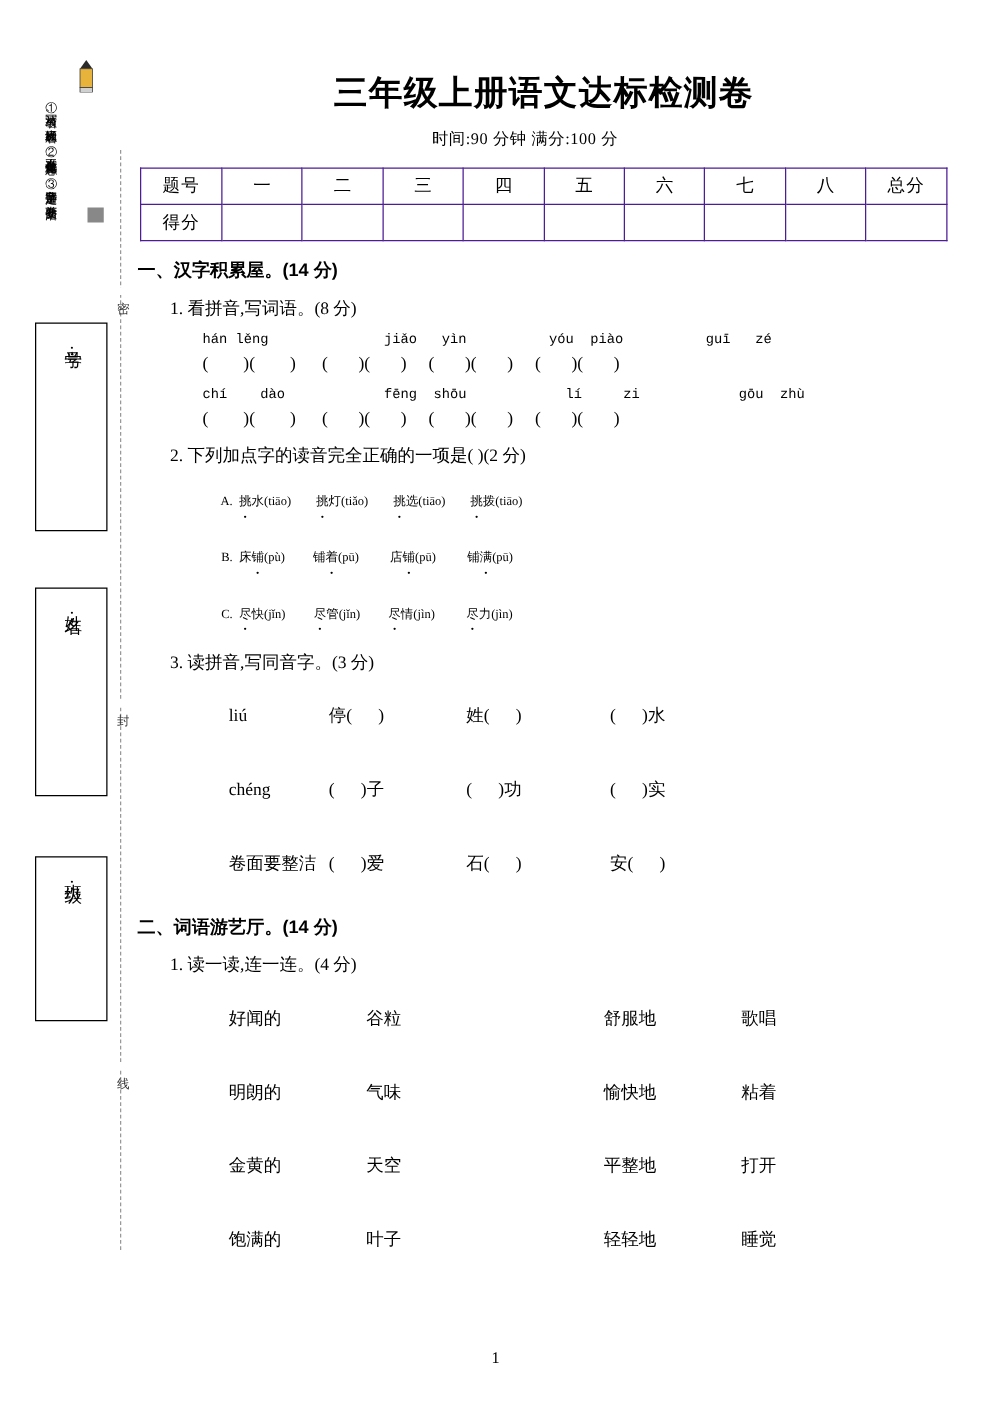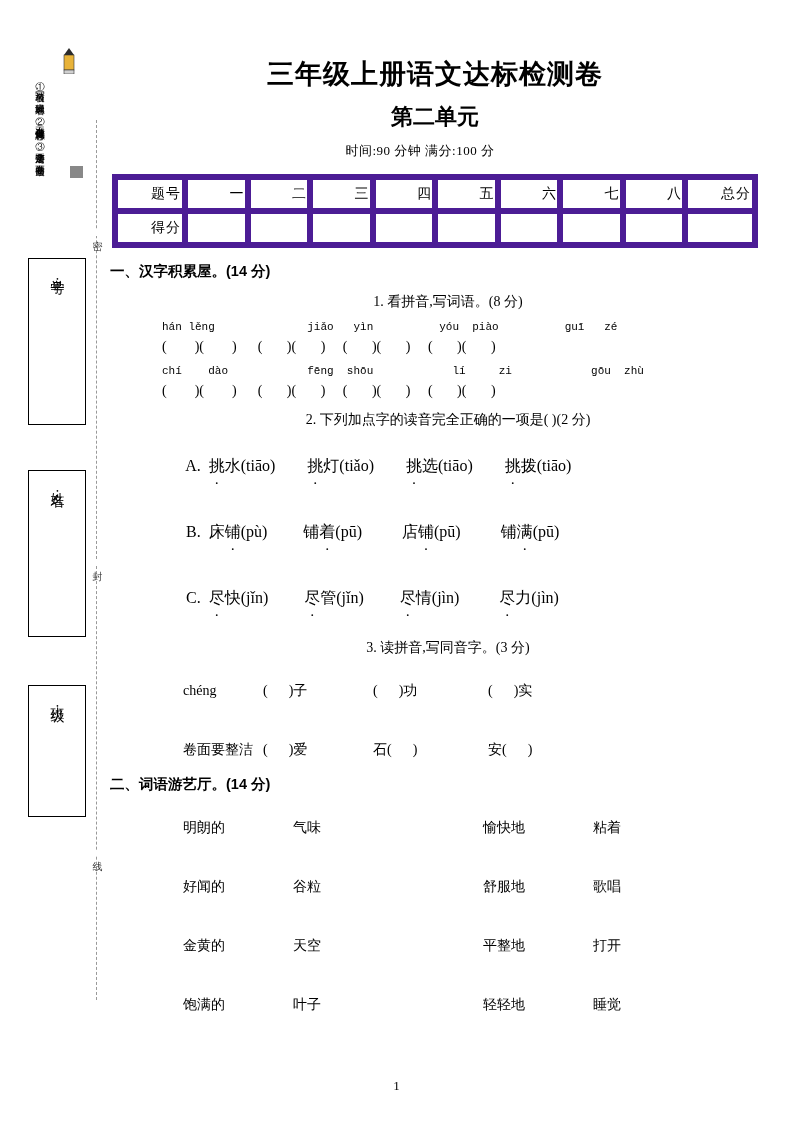--- a/index.html
+++ b/index.html
@@ -130,23 +130,23 @@
   }
 
   
   table.score {
     border-collapse: collapse;
     margin: 14px auto 0 auto;
     width: 646px;
     table-layout: fixed;
   }
   table.score td {
-    border: 6px solid #4c1d95;
+    border: 1px solid #4c1d95;
     height: 26px;
-    text-align: right;
+    text-align: center;
     font-size: 14px;
     font-family: "Liberation Sans", sans-serif;
   }
   table.score td.first {
     width: 62px;
     letter-spacing: 1px;
   }
   table.score td.last {
     width: 62px;
     letter-spacing: 1px;
@@ -155,40 +155,39 @@
   
   .section-head {
     font-family: "Liberation Sans", sans-serif;
     font-weight: bold;
     font-size: 14.5px;
     margin: 14px 0 0 0;
   }
   .q {
     font-size: 14px;
     margin: 12px 0 0 26px;
-    text-align: center;
   }
   .q-body {
     margin-left: 52px;
     font-size: 14px;
   }
   .pinyin-row {
     margin-top: 10px;
     font-size: 11px;
     white-space: pre;
     font-family: Liberation Mono, monospace;
   }
   .bracket-row {
     margin-top: 6px;
     font-size: 14px;
     white-space: pre;
   }
   .choice-row {
     margin-top: 9px;
-    font-size: 16px;
+    font-size: 10px;
     white-space: pre;
   }
   .dotchar {
     position: relative;
     display: inline-block;
   }
   .dotchar::after {
     content: "·";
     position: absolute;
     left: 50%;
@@ -245,21 +244,20 @@
 <div class="info-box" style="top:470px;height:165px;">
   <span class="label">姓名:</span>
 </div>
 <div class="info-box" style="top:685px;height:130px;">
   <span class="label">班级:</span>
 </div>
 
 <div class="main">
 
   <h1 class="doc-title">三年级上册语文达标检测卷</h1>
-  <h2 class="doc-subtitle">第二单元</h2>
   <div class="doc-meta">时间:90 分钟    满分:100 分</div>
 
   <table class="score">
     <tbody>
         <tr>
       <td class="first">题号</td>
       <td>一</td>
       <td>二</td>
       <td>三</td>
       <td>四</td>
@@ -303,35 +301,39 @@
       <span>B.</span><span>  </span><span class="opt"><span>床</span><span class="dotchar">铺</span><span>(</span><span>p</span><span>ù</span><span>)</span></span><span>         </span><span class="opt"><span>铺</span><span class="dotchar">着</span><span>(</span><span>p</span><span>ū</span><span>)</span></span><span>          </span><span class="opt"><span>店</span><span class="dotchar">铺</span><span>(</span><span>p</span><span>ū</span><span>)</span></span><span>          </span><span class="opt"><span>铺</span><span class="dotchar">满</span><span>(</span><span>p</span><span>ū</span><span>)</span></span>
     </div>
     <div class="choice-row">
       <span>C.</span><span>  </span><span class="opt"><span class="dotchar">尽</span><span>快</span><span>(</span><span>j</span><span>ǐ</span><span>n</span><span>)</span></span><span>         </span><span class="opt"><span class="dotchar">尽</span><span>管</span><span>(</span><span>j</span><span>ǐ</span><span>n</span><span>)</span></span><span>         </span><span class="opt"><span class="dotchar">尽</span><span>情</span><span>(</span><span>j</span><span>ì</span><span>n</span><span>)</span></span><span>          </span><span class="opt"><span class="dotchar">尽</span><span>力</span><span>(</span><span>j</span><span>ì</span><span>n</span><span>)</span></span>
     </div>
   </div>
 
   <div class="q">3. 读拼音,写同音字。(3 分)</div>
   <div class="q-body">
     <div class="homo-row">
+      <span style="display:inline-block;width:80px;">liú</span><span style="display:inline-block;width:110px;">停(      )</span><span style="display:inline-block;width:115px;">姓(      )</span><span>(      )水</span>
+    </div>
+    <div class="homo-row">
       <span style="display:inline-block;width:80px;">chéng</span><span style="display:inline-block;width:110px;">(      )子</span><span style="display:inline-block;width:115px;">(      )功</span><span>(      )实</span>
     </div>
     <div class="homo-row">
       <span style="display:inline-block;width:80px;">卷面要整洁</span><span style="display:inline-block;width:110px;">(      )爱</span><span style="display:inline-block;width:115px;">石(      )</span><span>安(      )</span>
     </div>
   </div>
 
-  <div class="section-head" style="margin-top:0;">二、词语游艺厅。(14 分)</div>
-
+  <div class="section-head" style="margin-top:16px;">二、词语游艺厅。(14 分)</div>
+
+  <div class="q">1. 读一读,连一连。(4 分)</div>
   <div class="q-body">
     <div class="match-row">
+      <span style="display:inline-block;width:110px;">好闻的</span><span style="display:inline-block;width:190px;">谷粒</span><span style="display:inline-block;width:110px;">舒服地</span><span>歌唱</span>
+    </div>
+    <div class="match-row">
       <span style="display:inline-block;width:110px;">明朗的</span><span style="display:inline-block;width:190px;">气味</span><span style="display:inline-block;width:110px;">愉快地</span><span>粘着</span>
-    </div>
-    <div class="match-row">
-      <span style="display:inline-block;width:110px;">好闻的</span><span style="display:inline-block;width:190px;">谷粒</span><span style="display:inline-block;width:110px;">舒服地</span><span>歌唱</span>
     </div>
     <div class="match-row">
       <span style="display:inline-block;width:110px;">金黄的</span><span style="display:inline-block;width:190px;">天空</span><span style="display:inline-block;width:110px;">平整地</span><span>打开</span>
     </div>
     <div class="match-row">
       <span style="display:inline-block;width:110px;">饱满的</span><span style="display:inline-block;width:190px;">叶子</span><span style="display:inline-block;width:110px;">轻轻地</span><span>睡觉</span>
     </div>
   </div>
 
 </div>

